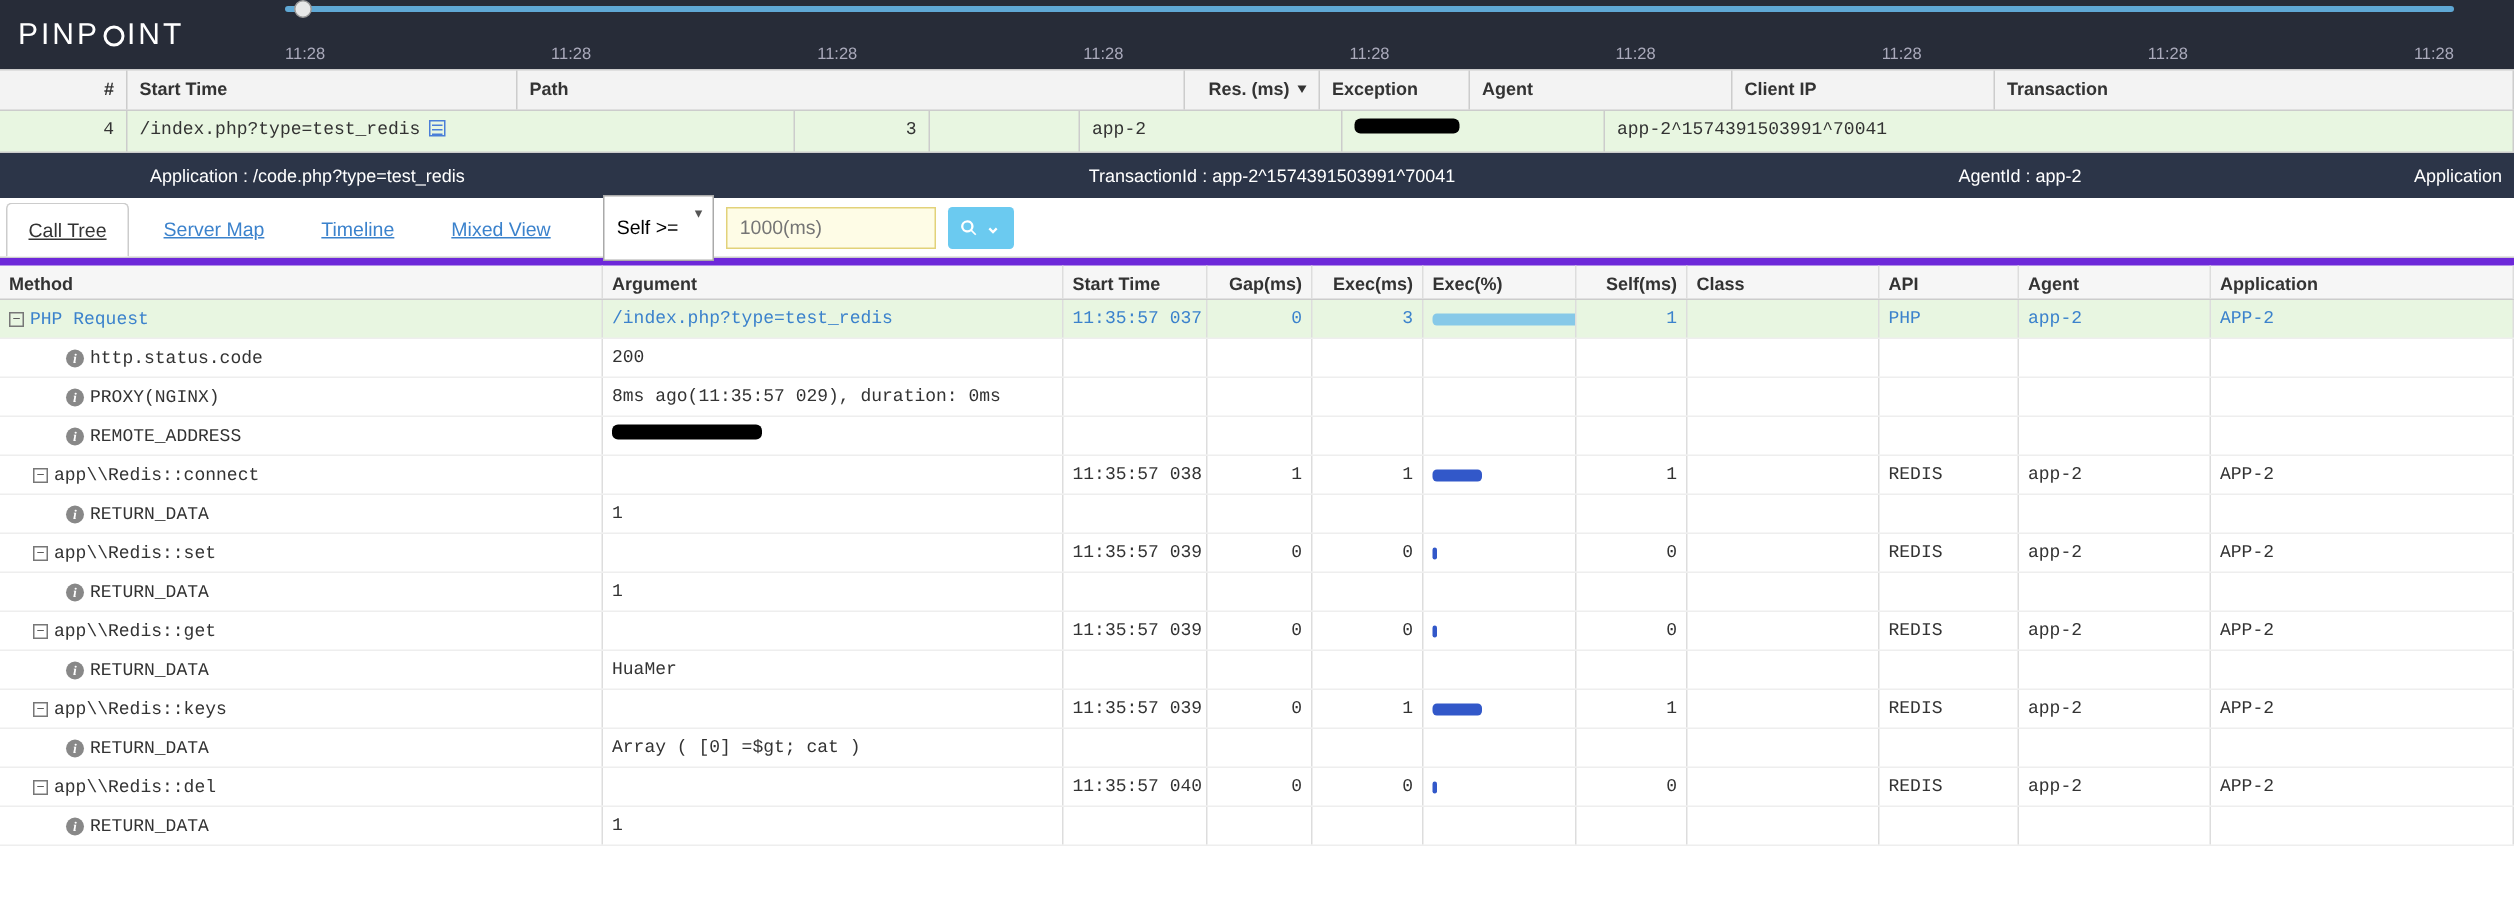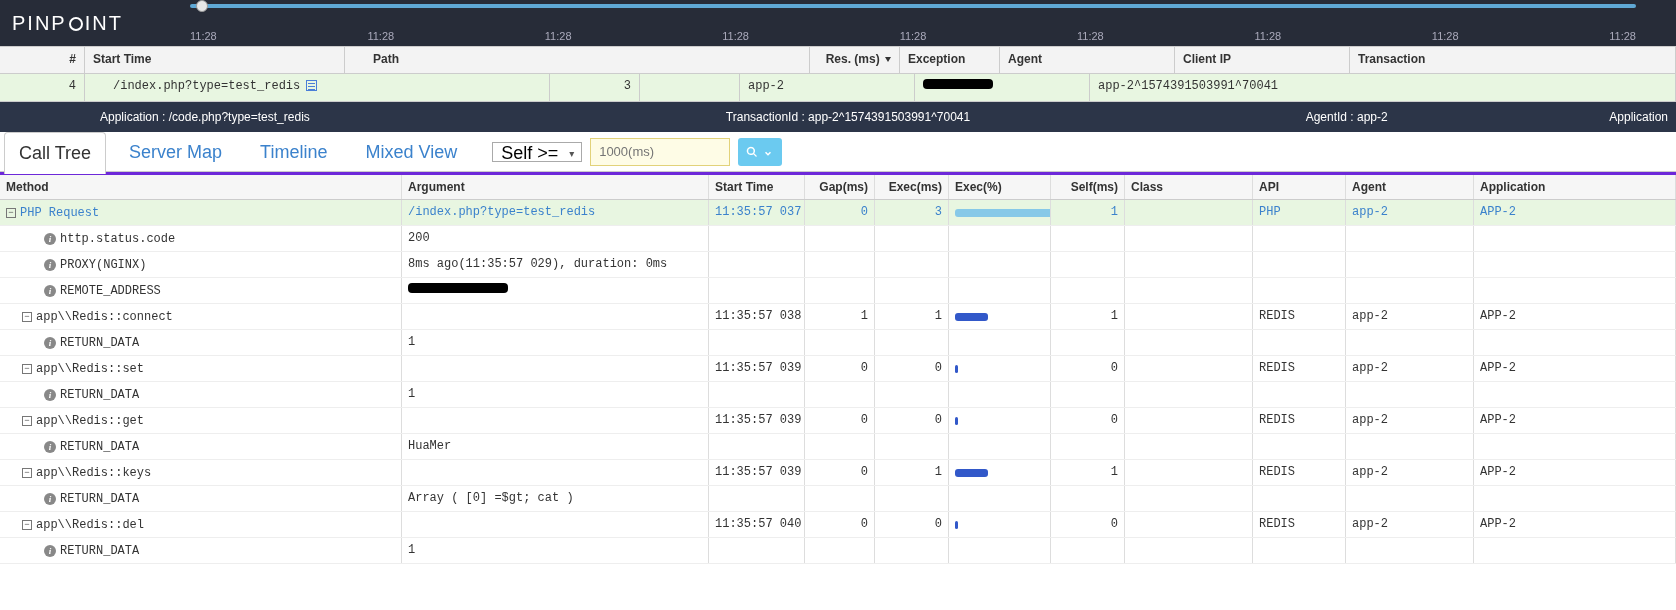--- a/index.html
+++ b/index.html
@@ -15,21 +15,21 @@
 .timeline-thumb { position: absolute; top: -4px; left: 6px; width: 12px; height: 12px; background: #e7e7e7; border-radius: 50%; border: 1px solid #999; }
 .timeline-ticks { position: absolute; bottom: 4px; left: 40px; right: 40px; display: flex; justify-content: space-between; color: #aab; font-size: 11px; }
 
 
 .grid-header { display: flex; height: 28px; border-bottom: 1px solid #ccc; background: #f3f3f3; border-top: 1px solid #ccc; }
 .grid-header .cell, .grid-row .cell { padding: 5px 8px; border-right: 1px solid #ccc; overflow: hidden; white-space: nowrap; text-overflow: ellipsis; }
 .grid-header .cell { font-weight: 600; font-size: 12px; }
 
 .col-num { width: 85px; text-align: right; }
 .col-start { width: 260px; }
-.col-path { width: 445px; margin-left: 20px; }
+.col-path { width: 445px; }
 .col-res { width: 90px; text-align: right; }
 .col-exc { width: 100px; }
 .col-agent { width: 175px; }
 .col-ip { width: 175px; }
 .col-tx { flex: 1; }
 
 .grid-row { display: flex; height: 28px; background: #e8f6e1; border-bottom: 1px solid #ccc; font-size: 12px; }
 .grid-row .cell { font-size: 12px; }
 
 .detail-icon { display: inline-block; width: 11px; height: 11px; border: 1px solid #4a7ed8; margin-left: 6px; vertical-align: middle; position: relative; }
@@ -39,34 +39,34 @@
 .redact { display: inline-block; height: 10px; background: #000; border-radius: 4px; }
 
 
 .metabar { height: 30px; background: #2c3548; color: #fff; display: flex; align-items: center; font-size: 12px; }
 .metabar .seg { flex: 1; text-align: center; }
 .metabar .seg:last-child { text-align: right; padding-right: 8px; }
 .metabar .seg:first-child { text-align: left; padding-left: 100px; }
 
 
 .tabsrow { height: 40px; display: flex; align-items: center; border-bottom: 1px solid #ccc; padding-left: 4px; gap: 8px; }
-.tab { padding: 10px 14px; font-size: 18px; color: #3b82cc; cursor: pointer; border: 1px solid transparent; border-bottom: none; }
+.tab { padding: 10px 14px; font-size: 13px; color: #3b82cc; cursor: pointer; border: 1px solid transparent; border-bottom: none; text-decoration: underline; }
 .tab.active { color: #333; border-color: #ccc; background: #fff; border-radius: 4px 4px 0 0; position: relative; top: 1px; }
 
-.self-select { margin-left: 12px; height: 20px; border: 1px solid #aaa; font-size: 18px; padding: 0 22px 0 8px; background: #fff; appearance: none; position: relative; }
+.self-select { margin-left: 12px; height: 44px; border: 1px solid #aaa; font-size: 13px; padding: 0 22px 0 8px; background: #fff; appearance: none; position: relative; }
 .select-wrap { position: relative; display: inline-block; }
 .select-wrap::after { content: "▾"; position: absolute; right: 8px; top: 6px; font-size: 10px; color: #555; pointer-events: none; }
 
 .ms-input { height: 28px; width: 140px; border: 1px solid #e2d27a; background: #fefce6; color: #b0a05c; padding: 0 8px; font-size: 13px; }
 
 .search-btn { height: 28px; width: 44px; background: #6bcaf0; border: none; color: #fff; display: inline-flex; align-items: center; justify-content: center; gap: 4px; cursor: pointer; border-radius: 3px; }
 .search-btn svg { width: 12px; height: 12px; fill: #fff; }
 
 
-.treehdr { display: flex; height: 28px; border-bottom: 1px solid #ccc; background: #f6f6f6; border-top: 3px solid #6d28d9; font-weight: 600; }
+.treehdr { display: flex; height: 28px; border-bottom: 1px solid #ccc; background: #f6f6f6; border-top: 5px solid #6d28d9; font-weight: 600; }
 .treehdr .tc, .treerow .tc { padding: 5px 6px; border-right: 1px solid #ddd; overflow: hidden; white-space: nowrap; font-size: 12px; }
 .tc-method { width: 402px; }
 .tc-arg { width: 307px; }
 .tc-start { width: 96px; }
 .tc-gap { width: 70px; text-align: right; }
 .tc-exec { width: 74px; text-align: right; }
 .tc-execp { width: 102px; }
 .tc-self { width: 74px; text-align: right; }
 .tc-class { width: 128px; }
 .tc-api { width: 93px; }

